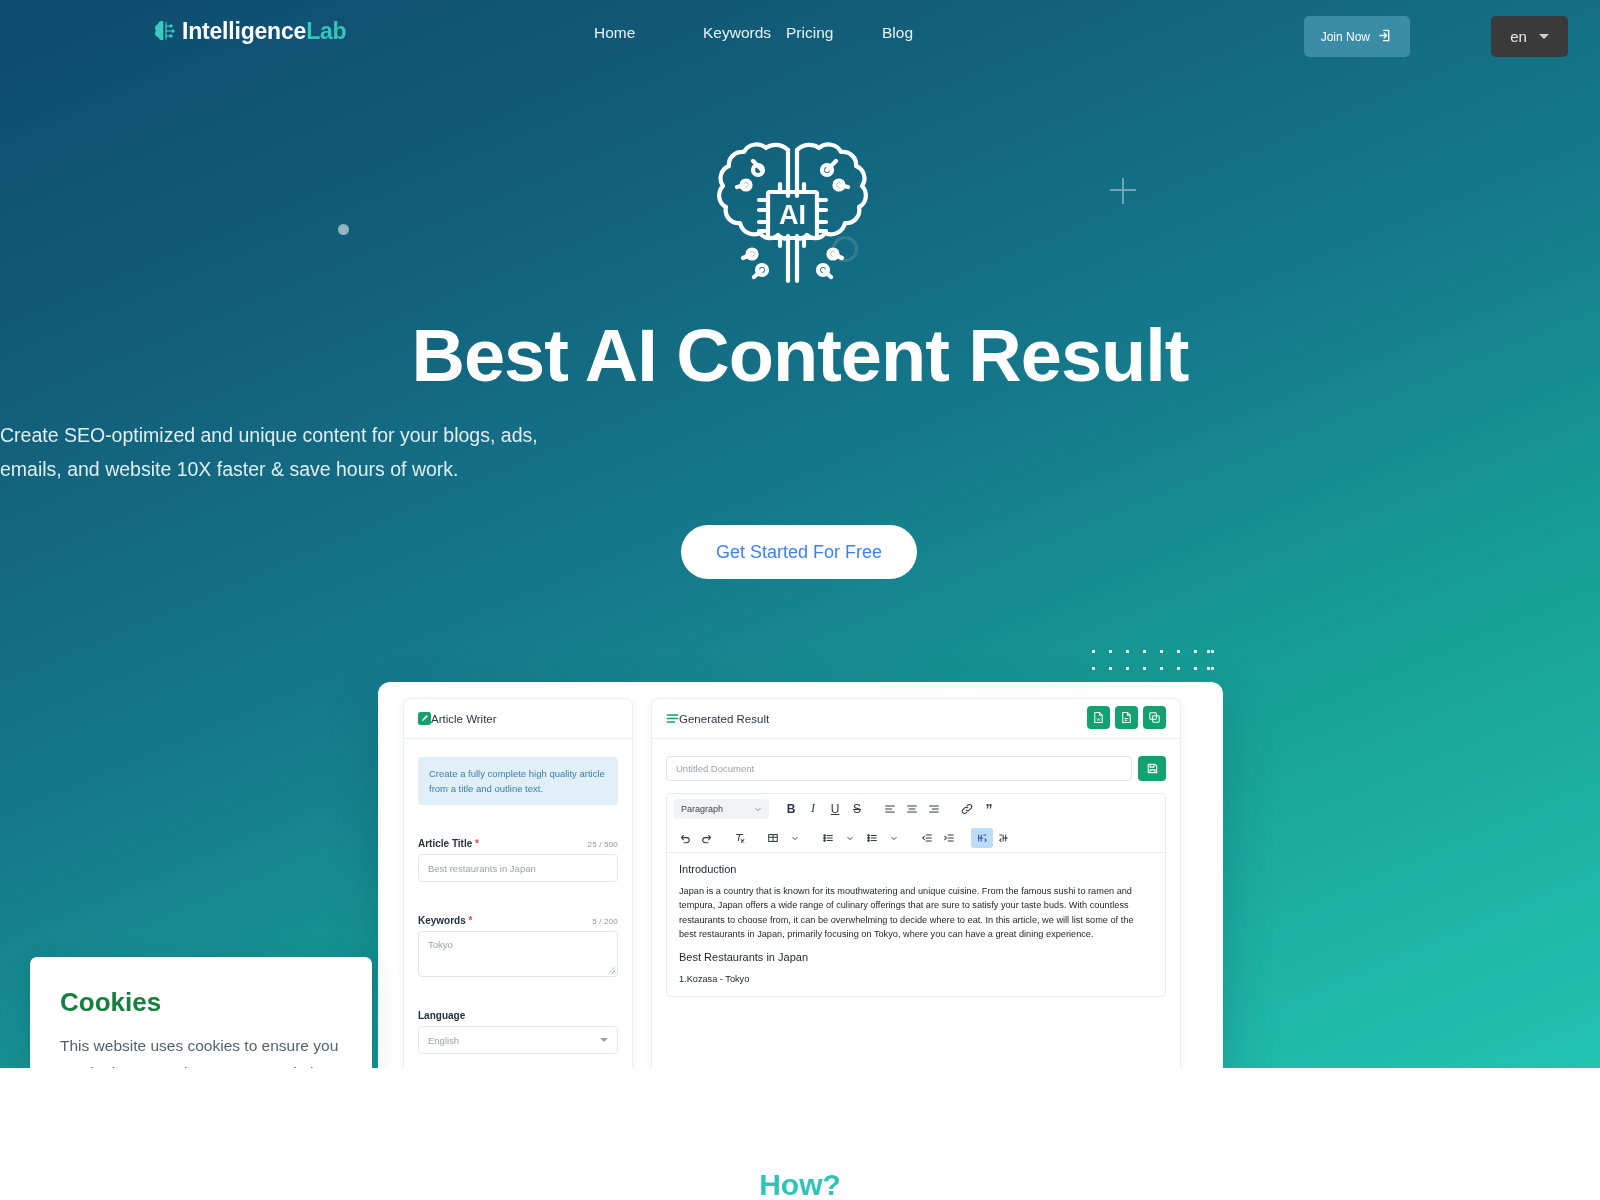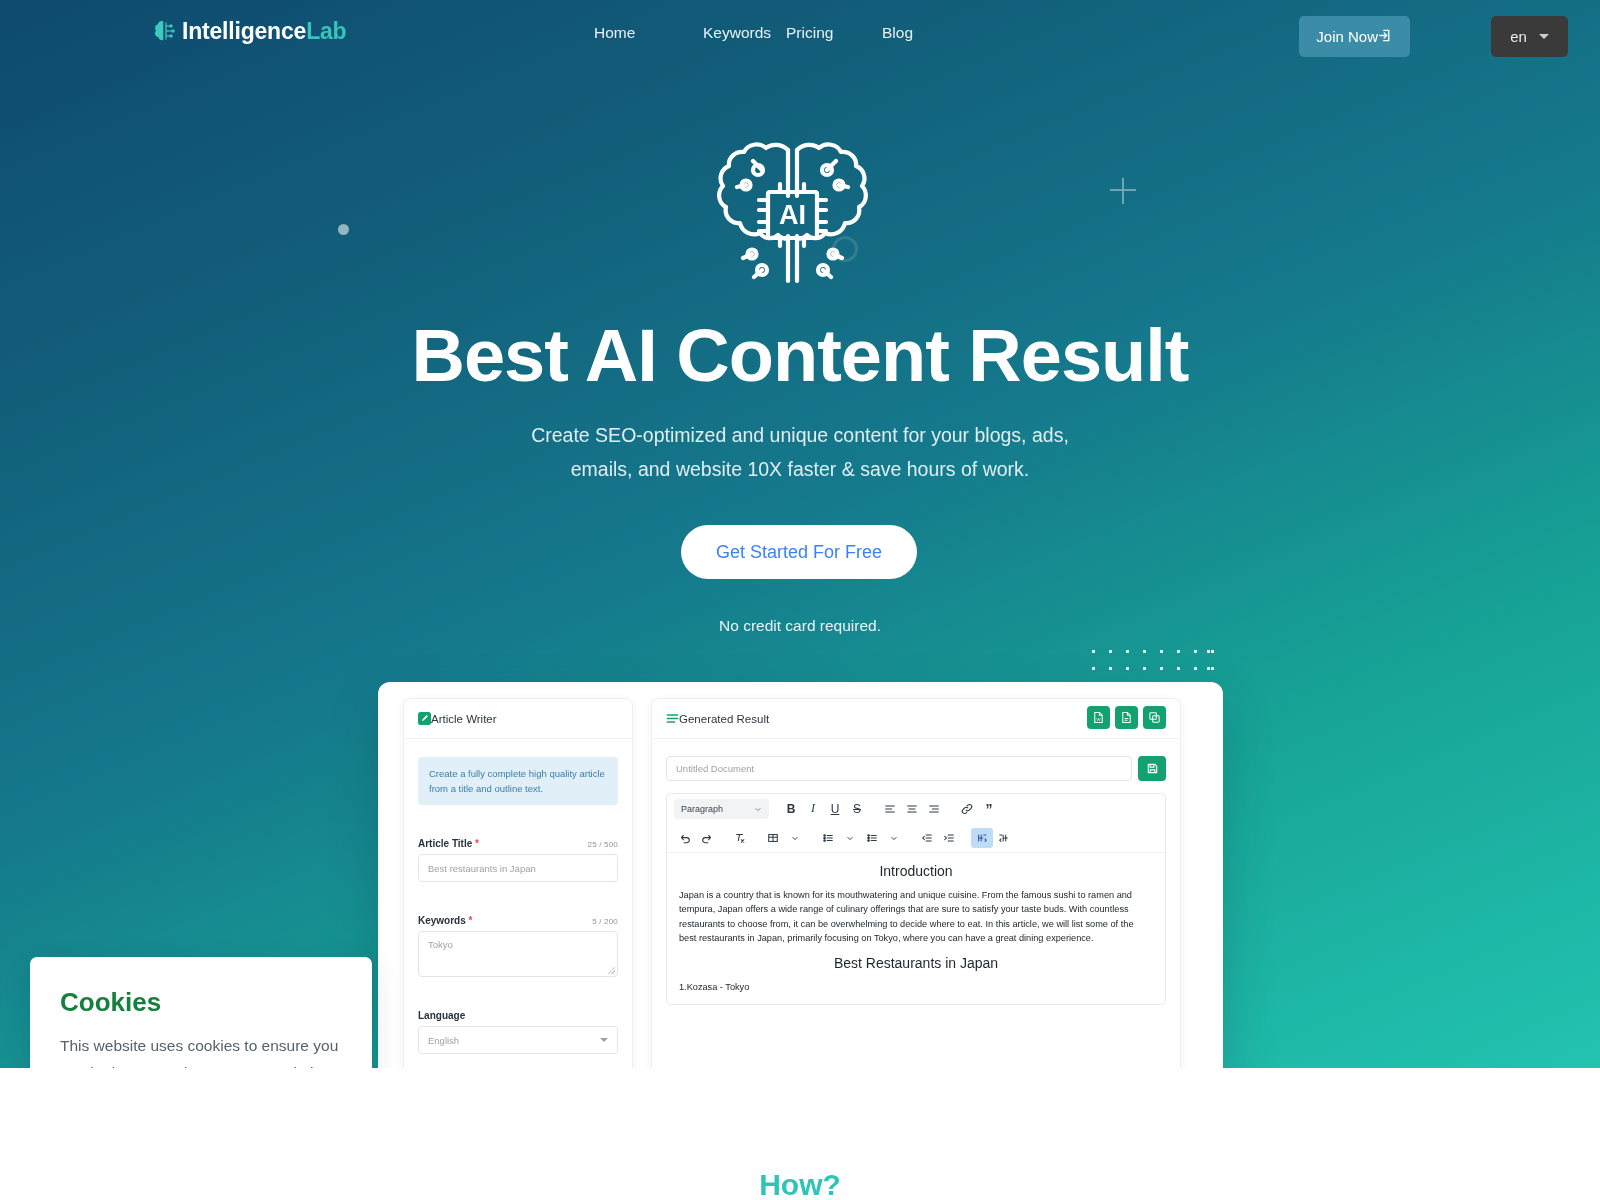--- a/index.html
+++ b/index.html
@@ -60,42 +60,42 @@
     padding:0 0; display:block; width:auto;
   }
   .nav-link-wrap { width:109px; text-align:left; }
   .nav-link-wrap:nth-child(2){ width:83px; }
   .nav-link-wrap:nth-child(3){ width:96px; }
 
   .join-btn {
     position:absolute; right:190px; top:16px;
     background:#3b8ca6; color:#fff; border:none;
     height:41px; padding:0 17px; border-radius:5px;
-    font-size:15px; font-weight:500; font-family:inherit;
-    display:flex; align-items:center; gap:0; cursor:pointer;
+    font-size:12px; font-weight:500; font-family:inherit;
+    display:flex; align-items:center; gap:8px; cursor:pointer;
   }
   .lang-btn {
     position:absolute; right:32px; top:16px;
     background:#3a3a3a; color:#e9e9e9; border:none;
     height:41px; width:77px; border-radius:5px;
     font-size:15px; font-family:inherit;
     display:flex; align-items:center; justify-content:center; gap:12px; cursor:pointer;
   }
   .caret { width:0;height:0;border-left:5px solid transparent;border-right:5px solid transparent;border-top:5px solid #cfcfcf; }
 
   
   .brain-icon { position:absolute; left:700px; top:128px; width:185px; height:175px; }
   .headline {
     position:absolute; left:0; right:0; top:315px;
     text-align:center; color:#fff;
     font-size:74px; font-weight:700; letter-spacing:-1px; line-height:1.1;
   }
   .subhead {
     position:absolute; left:0; right:0; top:418px;
-    text-align:center; color:#dfeef2;
+    color:#dfeef2;
     font-size:19.5px; line-height:34px; font-weight:400;
   }
   .cta-btn {
     position:absolute; left:681px; top:525px;
     width:236px; height:54px; border-radius:27px;
     background:#fff; color:#3b82f6; border:none;
     font-size:18px; font-family:inherit; cursor:pointer;
   }
   .nocard {
     position:absolute; left:0; right:0; top:617px;
@@ -176,21 +176,21 @@
     width:22px; height:20px; display:flex; align-items:center; justify-content:center;
     color:#2c3a45; font-size:12px; border-radius:3px; cursor:pointer;
   }
   .tb-para {
     background:#f1f3f5; border-radius:4px; height:20px; width:95px;
     display:flex; align-items:center; justify-content:space-between;
     padding:0 7px; font-size:9px; color:#3b454e; cursor:pointer;
   }
   .tbi.active { background:#bfdcf7; }
   .ed-body { border-top:1px solid #eef0f2; padding:10px 12px 0; }
-  .ed-h { font-size:14px; color:#1e262d; margin-bottom:9px;text-align:center; }
+  .ed-h { font-size:11px; color:#1e262d; margin-bottom:9px; }
   .ed-p { font-size:9.2px; color:#22292f; line-height:14.3px; margin-bottom:10px; }
 
   
   .cookie {
     position:absolute; left:30px; top:957px; width:342px; height:187px;
     background:#fff; border-radius:7px; box-shadow:0 6px 26px rgba(10,40,60,0.15);
     padding:30px 30px 0 30px; z-index:60;
   }
   .cookie h3 { font-size:26px; color:#15803d; font-weight:700; margin-bottom:14px; }
   .cookie p { font-size:15.5px; color:#55636e; line-height:27px; }
@@ -283,21 +283,20 @@
   </div>
 
   <h1 class="headline">Best AI Content Result</h1>
 
   <div class="subhead">
     <div>Create SEO-optimized and unique content for your blogs, ads,</div>
     <div>emails, and website 10X faster &amp; save hours of work.</div>
   </div>
 
   <button class="cta-btn">Get Started For Free</button>
-  <div class="nocard">No credit card required.</div>
 
   <div class="app-shell">
 
     <div class="panel panel-left">
       <div class="panel-head">
         <span class="icon-sq">
           <svg viewBox="0 0 13 13" width="13" height="13">
             <rect x="0" y="0" width="13" height="13" rx="2.5" fill="#13a26f"></rect>
             <path d="M8.7 3.1l1.2 1.2-4.3 4.3-1.5.3.3-1.5z" fill="#fff"></path>
           </svg>

